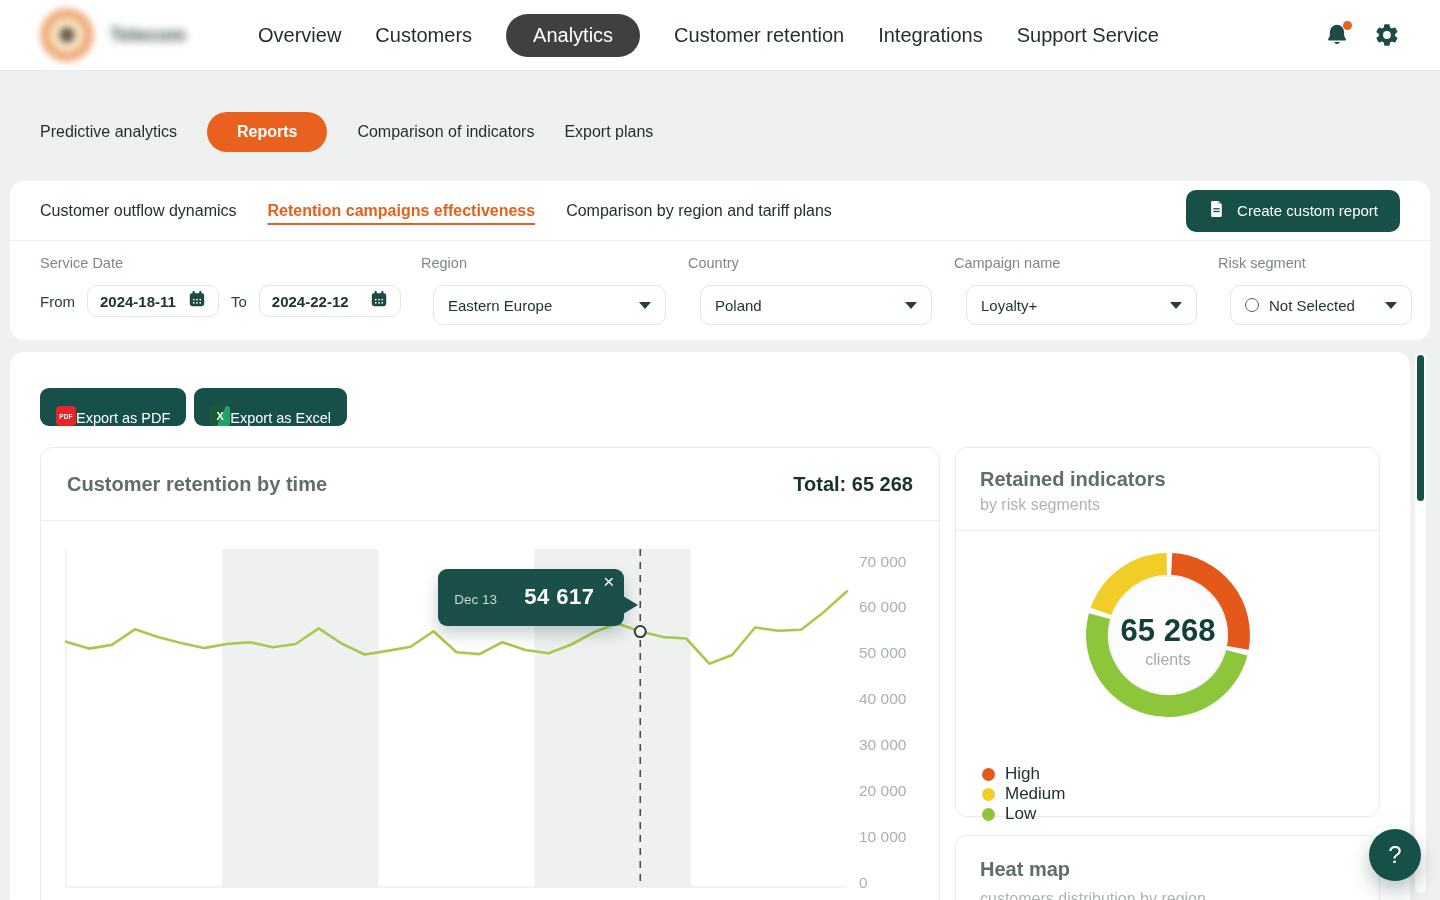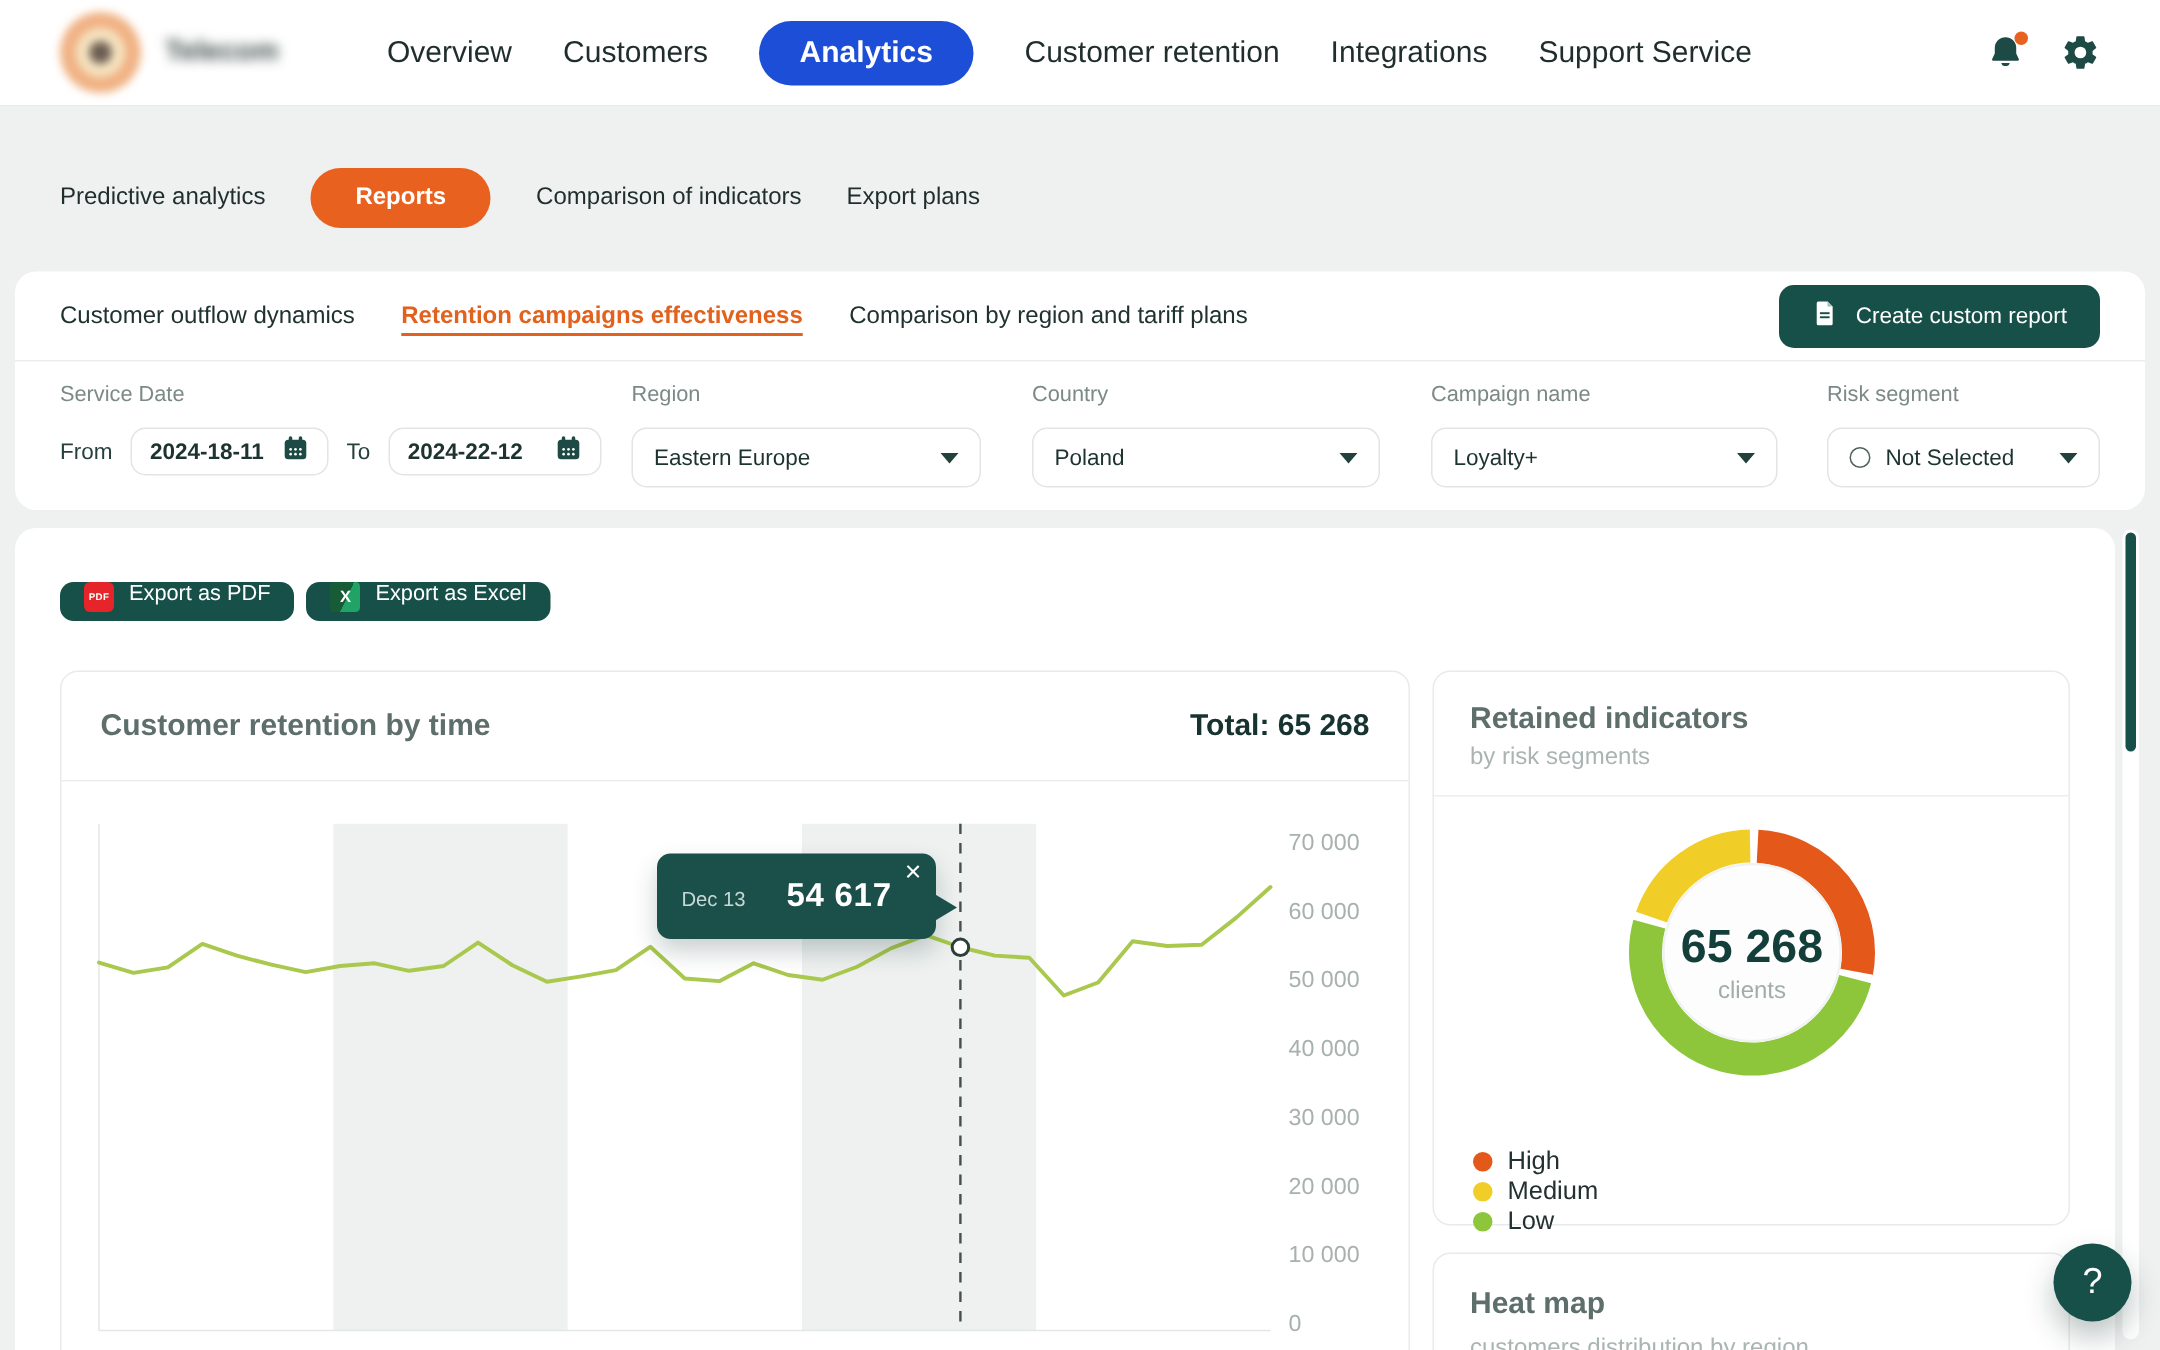--- a/index.html
+++ b/index.html
@@ -10,21 +10,21 @@
   
   .topbar { position:absolute; top:0; left:0; width:1440px; height:71px; background:#fff;
             border-bottom:1px solid #e7eaea; display:flex; align-items:center; padding:0 40px; z-index:5; }
   .brand { display:flex; align-items:center; gap:16px; width:200px; }
   .logo-mark { width:54px; height:54px; border-radius:50%;
      background:radial-gradient(circle at 50% 50%, #6b5d52 0 7px, #f6e3c0 8px 16px, #f0b183 17px 27px, #f7d9bf 28px);
      filter:blur(3px); }
   .logo-text { font-size:19px; font-weight:700; color:#3c4a48; filter:blur(4px); }
   .main-nav { display:flex; align-items:center; gap:34px; margin-left:18px; }
   .nav-item { font-size:20px; color:#1f2e2c; cursor:pointer; white-space:nowrap; }
-  .nav-item.active { background:#1d4ed8; color:#fff; font-weight:700; padding:10px 27px; border-radius:24px; }
+  .nav-item.active { background:#404040; color:#fff; font-weight:400; padding:10px 27px; border-radius:24px; }
   .top-actions { margin-left:auto; display:flex; align-items:center; gap:24px; }
   .icon-btn { position:relative; width:26px; height:26px; cursor:pointer; }
   .icon-btn svg { width:26px; height:26px; }
   .notif-dot { position:absolute; top:-1px; right:-2px; width:9px; height:9px; border-radius:50%; background:#e9611e; }
   .profile { display:flex; align-items:center; gap:12px; cursor:pointer; }
   .avatar { width:42px; height:42px; border-radius:50%; overflow:hidden; flex:0 0 auto; }
   .user-meta { line-height:1.25; }
   .user-name { font-size:15px; font-weight:600; color:#1f2e2c; }
   .user-role { font-size:13px; color:#9ba6a4; }
   .caret-down { width:0; height:0; border-left:7px solid transparent; border-right:7px solid transparent;
@@ -48,31 +48,31 @@
   .filters { position:relative; height:98px; }
   .fgroup { position:absolute; top:0; }
   .flabel { position:absolute; top:14px; left:0; font-size:14.5px; color:#7b8987; white-space:nowrap; }
   .fcontrols { position:absolute; top:44px; left:0; display:flex; align-items:center; }
   .fword { font-size:15px; color:#27403d; }
   .datebox { display:flex; align-items:center; justify-content:space-between; gap:8px; height:32px;
              border:1px solid #e1e5e5; border-radius:10px; padding:0 12px; background:#fff; cursor:pointer; }
   .datebox .dval { font-size:15px; font-weight:600; color:#1d332f; white-space:nowrap; }
   .datebox svg { width:18px; height:18px; }
   .selectbox { display:flex; align-items:center; justify-content:space-between; height:40px;
-               border:1px solid #e1e5e5; border-radius:10px; padding:0 14px; background:#fff; cursor:pointer; }
+               border:1px solid #e1e5e5; border-radius:10px; padding:0 14px; background:#fff; cursor:pointer;margin-left:12px; }
   .selectbox .sval { font-size:15px; color:#1d332f; display:flex; align-items:center; gap:10px; }
   .tri-down { width:0; height:0; border-left:6px solid transparent; border-right:6px solid transparent;
               border-top:7px solid #22403c; }
   .radio-circle { width:14px; height:14px; border:1.6px solid #51635f; border-radius:50%; display:inline-block; }
 
   
   .main-card { position:absolute; left:10px; top:352px; width:1400px; height:560px; background:#fff; border-radius:14px; }
   .export-row { position:absolute; left:30px; top:36px; display:flex; gap:8px; }
-  .export-btn { height:26px; background:#175049; color:#fff; border:none; border-radius:9px; font-family:inherit;
-                display:flex; align-items:flex-start; gap:10px; padding:0 16px; font-size:14.5px; cursor:pointer; }
+  .export-btn { height:38px; background:#175049; color:#fff; border:none; border-radius:9px; font-family:inherit;
+                display:flex; align-items:flex-end; padding:0 16px; font-size:14.5px; cursor:pointer; }
   .pdf-chip { width:20px; height:20px; border-radius:4px; background:#e5252a; color:#fff; font-size:6.5px; font-weight:800;
               display:flex; align-items:center; justify-content:center; letter-spacing:.2px; }
   .xls-chip { width:20px; height:20px; border-radius:3px; background:linear-gradient(115deg,#185c37 0 55%,#21a366 55%);
               color:#fff; font-size:11px; font-weight:800; display:flex; align-items:center; justify-content:center; }
 
   
   .chart-card { position:absolute; left:30px; top:95px; width:900px; height:480px;
                 border:1px solid #e8ebeb; border-radius:12px; background:#fff; }
   .chart-header { height:73px; display:flex; align-items:center; justify-content:space-between;
                   padding:0 26px; border-bottom:1px solid #eceeee; }

